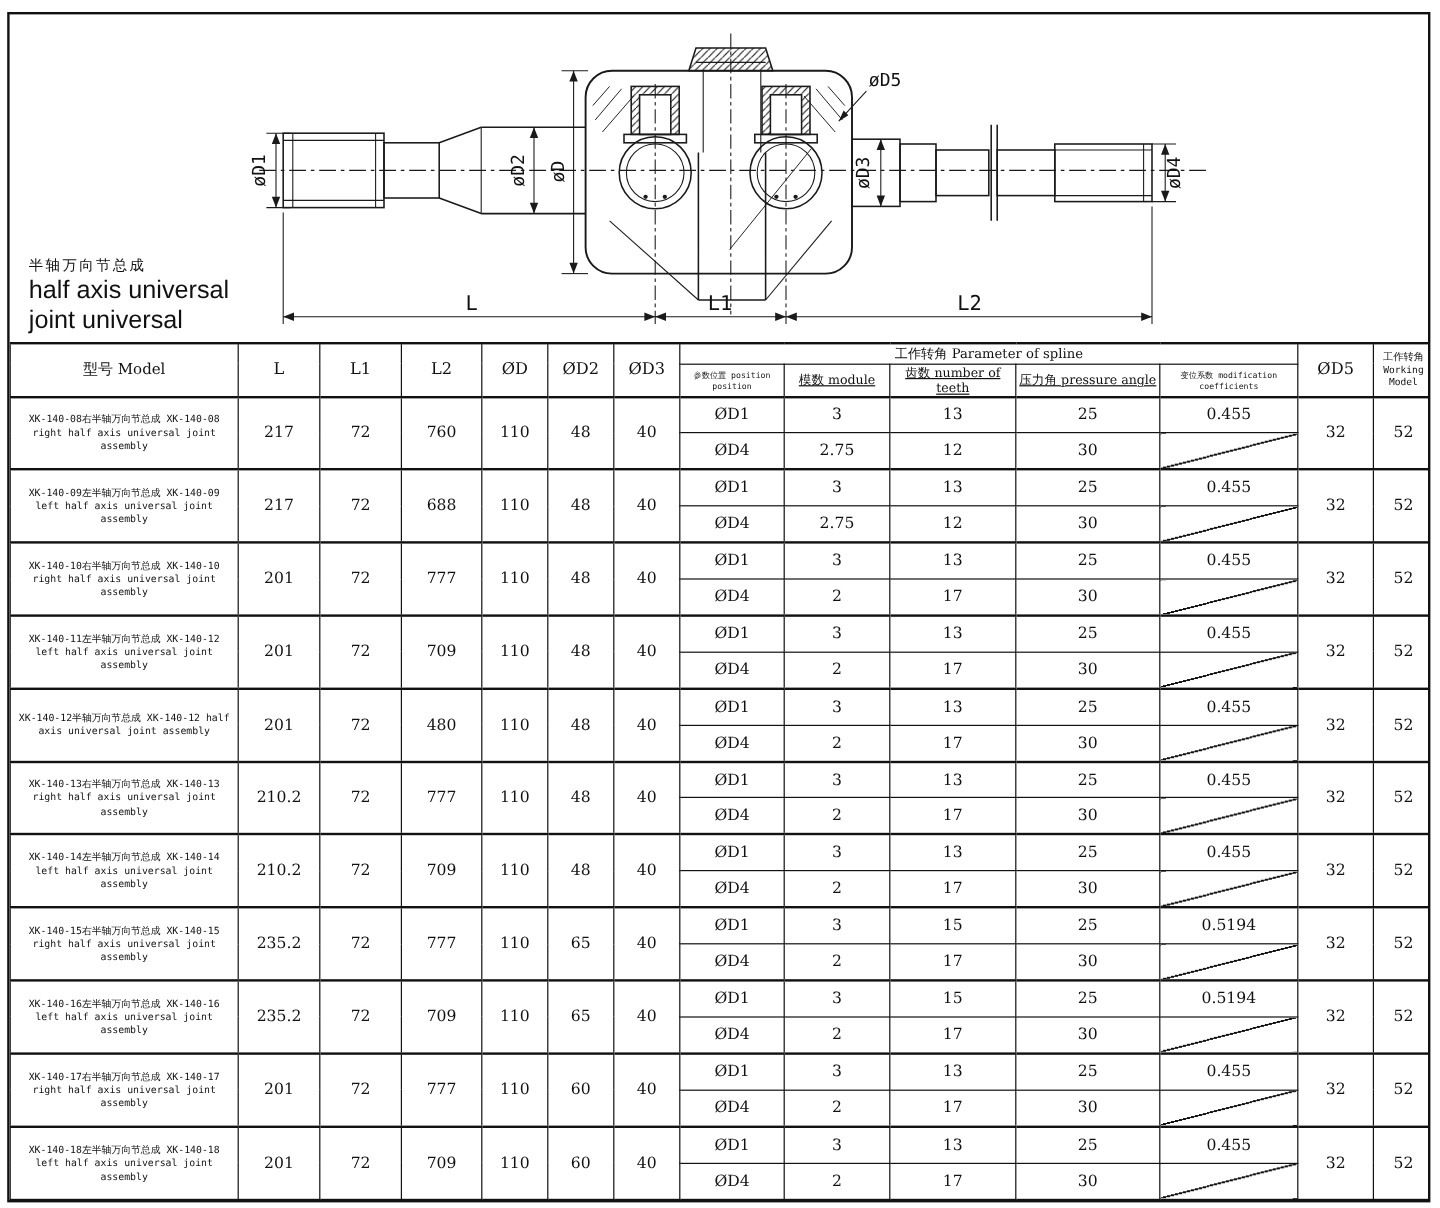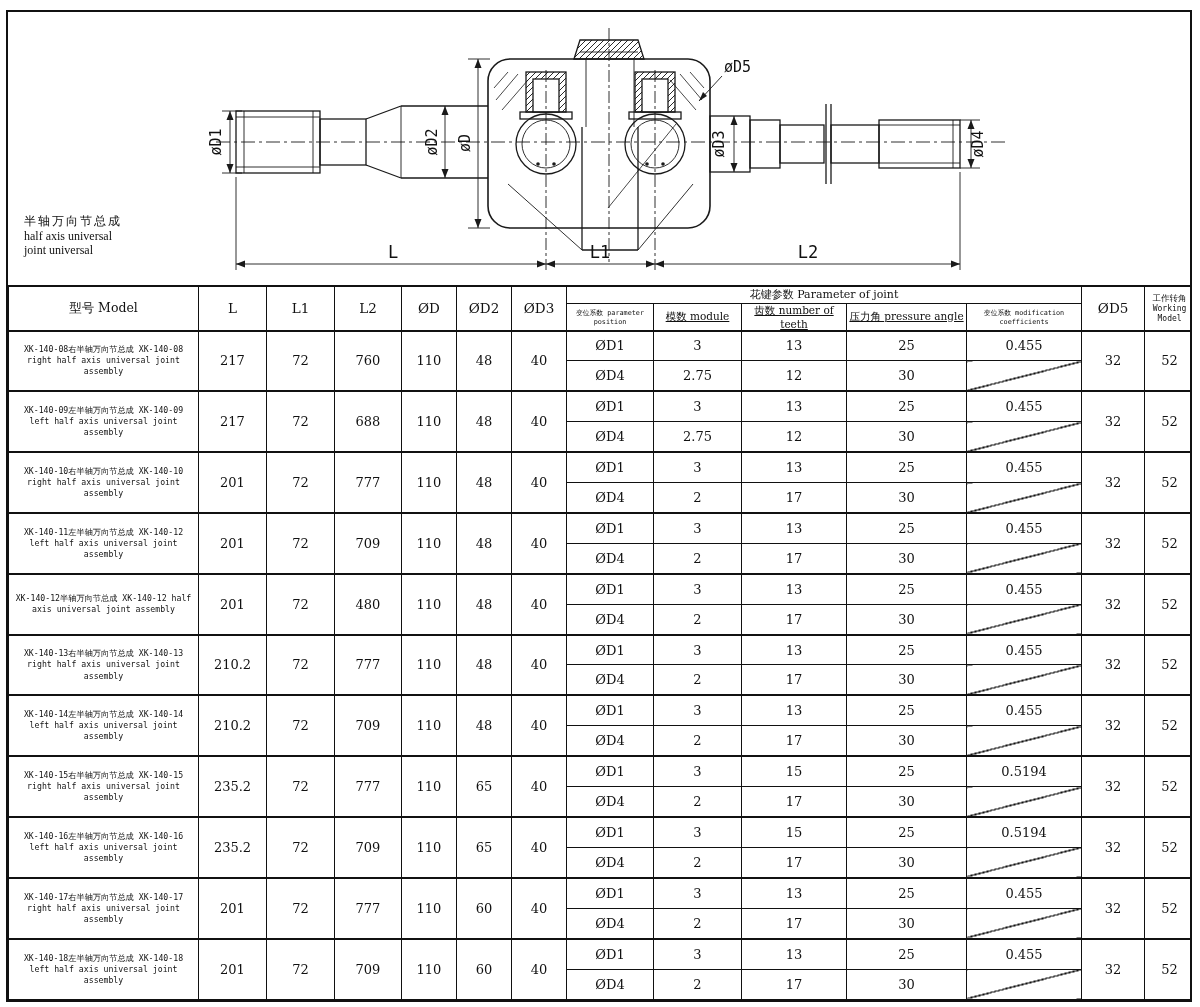--- a/index.html
+++ b/index.html
@@ -8,21 +8,21 @@
     font-family:"DejaVu Sans Mono","Liberation Mono",monospace; color:#111;
   }
   .sheet {
     position:absolute; left:6px; top:10px; width:1182px; height:988px;
     border:2px solid #111; overflow:hidden;
   }
   .drawing-area { position:relative; width:100%; height:273px; }
   .drawing-area svg { position:absolute; left:0; top:0; }
   .title-block { position:absolute; left:16px; top:202px; line-height:1.22; }
   .title-zh { font-size:12px; font-family:"DejaVu Sans","Liberation Sans",sans-serif; letter-spacing:2px; }
-  .title-en { font-size:12px; font-family:Liberation Serif, serif; }
+  .title-en { font-size:21px; font-family:Liberation Sans, sans-serif; }
 
   table.spec-table {
     width:100%; height:715px; border-collapse:collapse; table-layout:fixed;
     border-top:2px solid #111;
   }
   .spec-table th, .spec-table td {
     border:1px solid #111; padding:0 2px; text-align:center; vertical-align:middle;
     overflow:hidden;
   }
   .spec-table thead tr.h1 { height:17px; }
@@ -206,29 +206,29 @@
       </colgroup>
       <thead>
         <tr class="h1">
           <th class="model-h" rowspan="2">型号 Model</th>
           <th class="dim-h" rowspan="2">L</th>
           <th class="dim-h" rowspan="2">L1</th>
           <th class="dim-h" rowspan="2">L2</th>
           <th class="dim-h" rowspan="2">ØD</th>
           <th class="dim-h" rowspan="2">ØD2</th>
           <th class="dim-h" rowspan="2">ØD3</th>
-          <th class="group-h" colspan="5">花键参数 Parameter of joint</th>
+          <th class="group-h" colspan="5">工作转角 Parameter of spline</th>
           <th class="dim-h" rowspan="2">ØD5</th>
           <th class="wa-h" rowspan="2">
             <span class="zh">工作转角</span><br>
             <span>Working Model</span>
           </th>
         </tr>
         <tr class="h2">
-          <th class="tiny-h">变位系数 parameter position</th>
+          <th class="tiny-h">参数位置 position position</th>
           <th class="sub-h">模数 module</th>
           <th class="sub-h">齿数 number of teeth</th>
           <th class="sub-h">压力角 pressure angle</th>
           <th class="tiny-h">变位系数 modification coefficients</th>
         </tr>
       </thead>
       <tbody>
           <tr class="row-top">
             <td class="model" rowspan="2">XK-140-08右半轴万向节总成  XK-140-08 right half axis universal joint assembly</td>
             <td class="num" rowspan="2">217</td>

